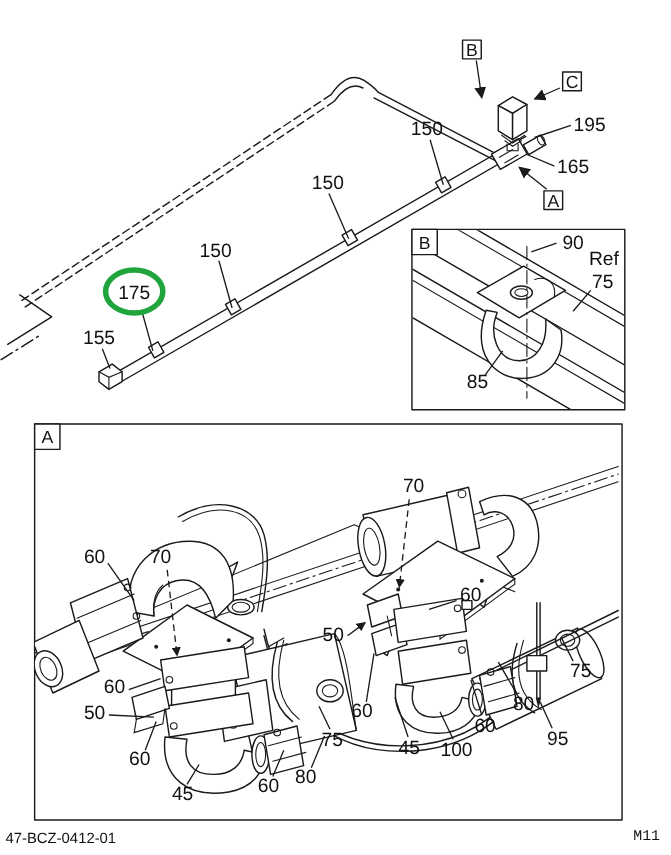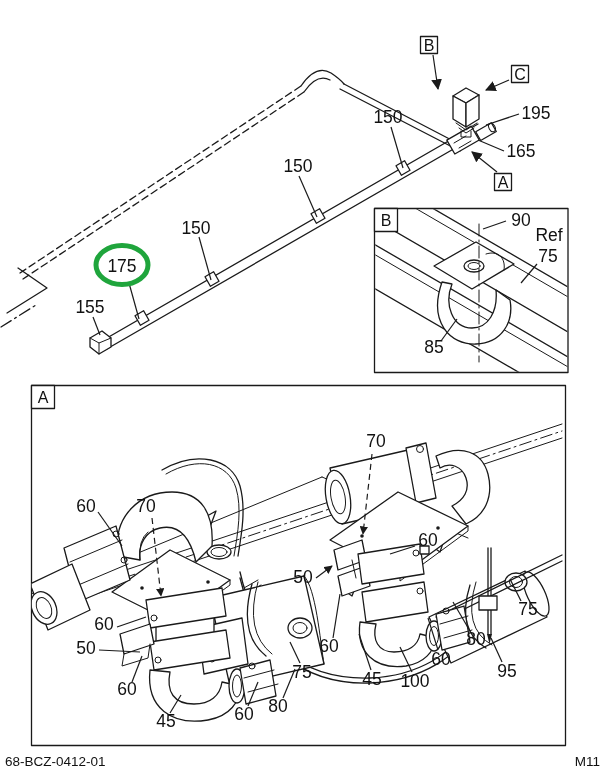--- a/index.html
+++ b/index.html
@@ -10,21 +10,21 @@
   .thin{fill:none;stroke:#1a1a1a;stroke-width:1;stroke-linecap:round;}
   .fw{fill:#fff;stroke:#1a1a1a;stroke-width:1.3;stroke-linejoin:round;}
   .fb{fill:#1a1a1a;stroke:none;}
   .lbl{font:17.5px "Liberation Sans",sans-serif;fill:#111;text-anchor:middle;}
   .letter{font:16px "Liberation Sans",sans-serif;fill:#111;text-anchor:middle;}
   .dash{stroke-dasharray:7 4;}
   .cline{stroke-dasharray:12 4 2 4;}
   .ldr{fill:none;stroke:#1a1a1a;stroke-width:1.2;}
   .footer{position:absolute;top:754px;font:13.5px "Liberation Sans",sans-serif;color:#111;}
   #f-left{left:5px;}
-  #f-right{right:10px;}
+  #f-right{right:10px;font-family:Liberation Mono, monospace;}
 </style>
 </head>
 <body>
 
 <div id="stage">
 
 <svg width="610" height="777" viewBox="0 0 610 777">
   <defs>
     <marker id="arw" viewBox="0 0 10 10" refX="9" refY="5" markerWidth="9" markerHeight="9" orient="auto-start-reverse">
       <path d="M0,0 L10,5 L0,10 Z" fill="#1a1a1a"></path>
@@ -297,16 +297,16 @@
     <text class="lbl" x="329" y="652">60</text>
     <text class="lbl" x="372" y="685">45</text>
     <text class="lbl" x="415" y="687">100</text>
     <text class="lbl" x="441" y="665">60</text>
     <text class="lbl" x="476" y="645">80</text>
     <text class="lbl" x="507" y="677">95</text>
     <text class="lbl" x="528" y="615">75</text>
   </g>
 </svg>
 
-<div id="f-left" class="footer">68-BCZ-0412-01</div>
+<div id="f-left" class="footer">47-BCZ-0412-01</div>
 <div id="f-right" class="footer">M11</div>
 
 </div>
 
 </body></html>

